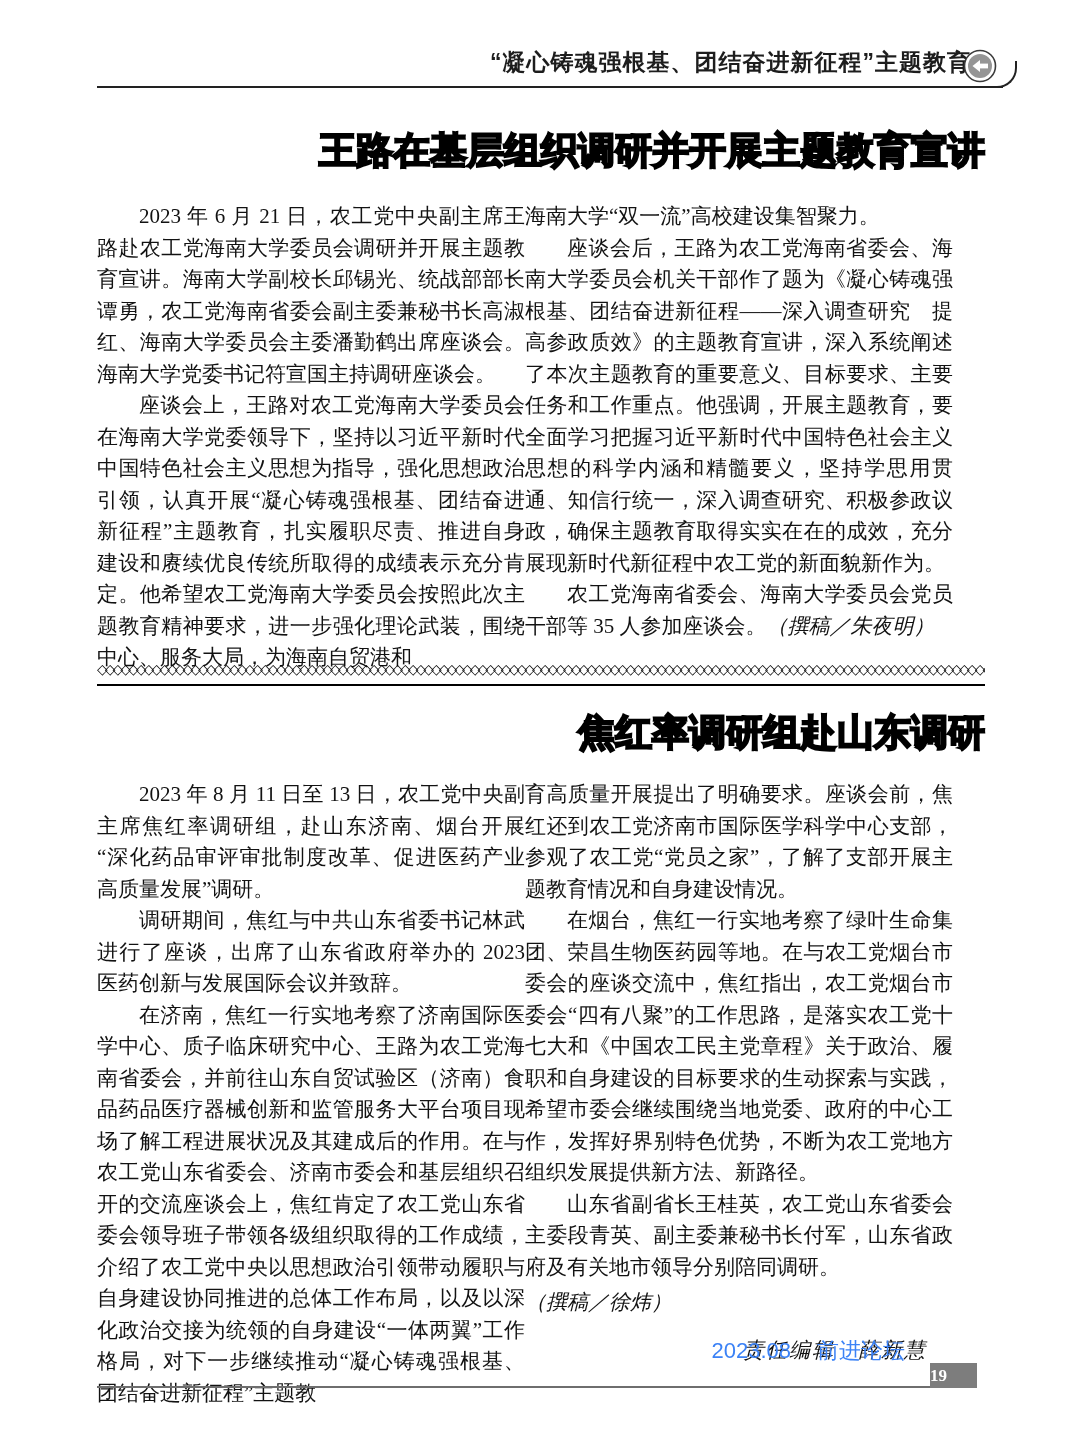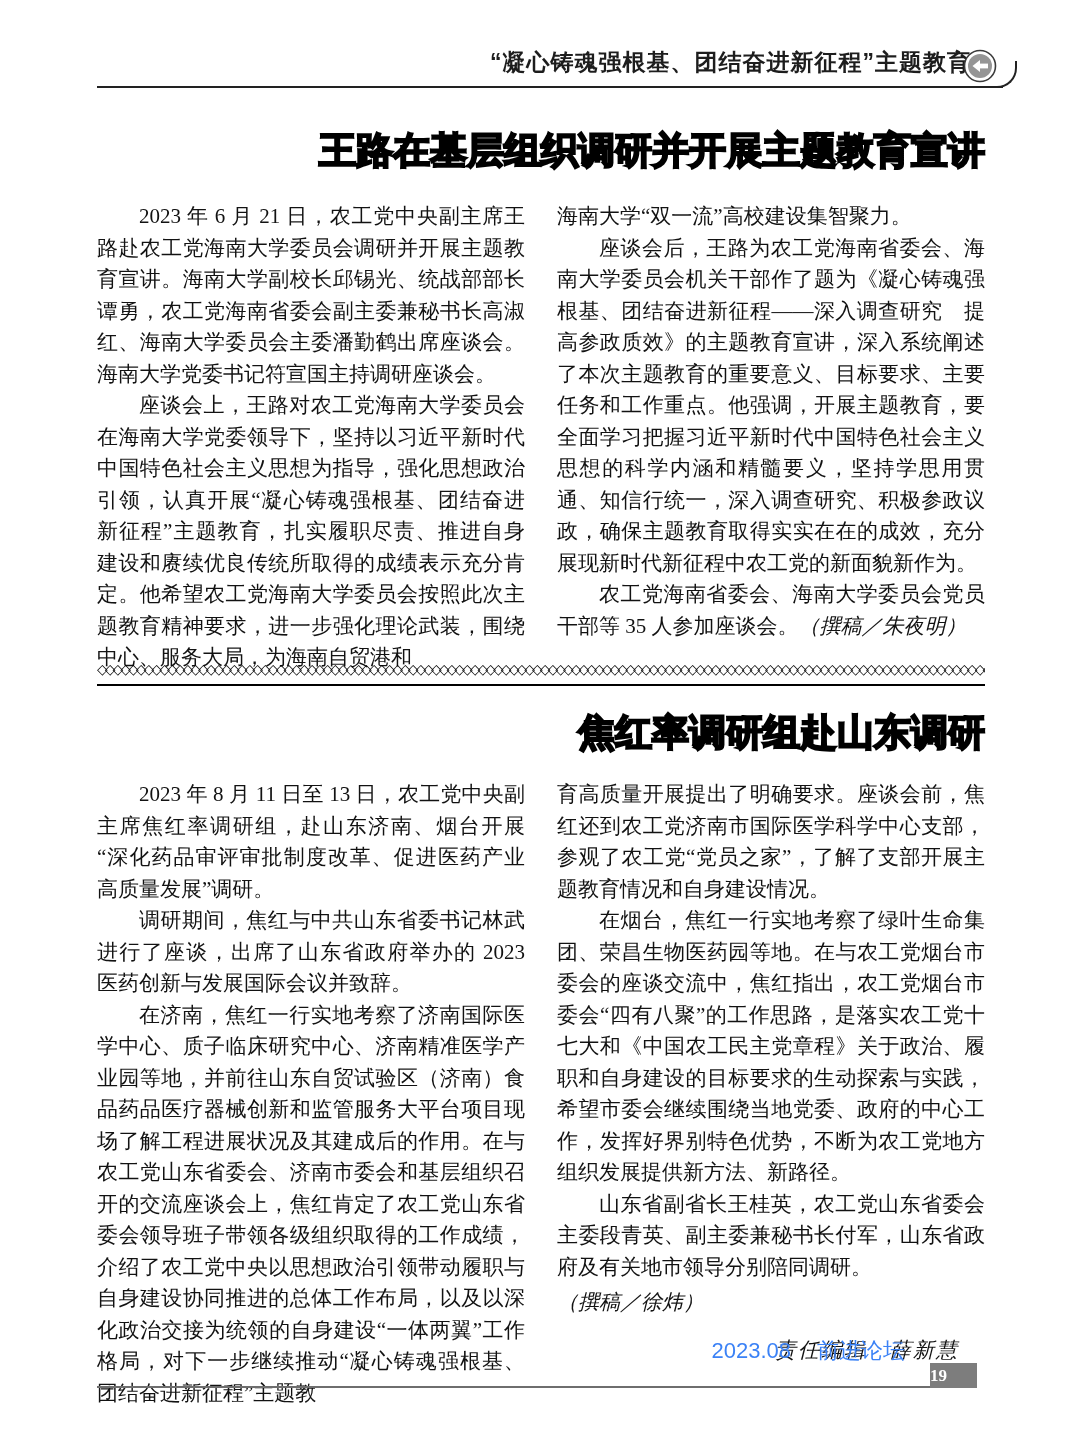--- a/index.html
+++ b/index.html
@@ -23,21 +23,21 @@
   
   .art-title{
     position:absolute;left:97px;width:888px;text-align:right;white-space:nowrap;
     font-family:"Liberation Sans","DejaVu Sans",sans-serif;
     font-size:37px;font-weight:900;color:#000;-webkit-text-stroke:2.2px #000;
     letter-spacing:0;line-height:78px;
   }
   .title-1{top:112px;}
   .title-2{top:694px;}
   
-  .cols{position:absolute;left:97px;width:888px;display:flex;gap:32px;font-family:Liberation Serif, serif;}
+  .cols{position:absolute;left:97px;width:888px;display:flex;font-family:Liberation Serif, serif;}
   .cols-a1{top:201px;}
   .cols-a2{top:779px;}
   .col{width:428px;font-size:21px;line-height:31.5px;text-align:justify;}
   .para{margin:0;}
   .ind{text-indent:2em;}
   .credit-inline{font-style:italic;}
   .credit-line{margin:4px 0 0 0;text-align:left;padding-right:4px;font-style:italic;}
   .editor-line{margin:16px;text-align:right;padding-right:10px;font-style:italic;letter-spacing:2px;}
   
   .divider{position:absolute;left:97px;top:663px;width:888px;}
@@ -95,21 +95,21 @@
     <div class="divider-pattern">◇◇◇◇◇◇◇◇◇◇◇◇◇◇◇◇◇◇◇◇◇◇◇◇◇◇◇◇◇◇◇◇◇◇◇◇◇◇◇◇◇◇◇◇◇◇◇◇◇◇◇◇◇◇◇◇◇◇◇◇◇◇◇◇◇◇◇◇◇◇◇◇◇◇◇◇◇◇◇◇◇◇◇◇◇◇◇◇◇◇◇◇◇◇◇◇◇◇◇◇◇◇◇◇◇◇◇◇◇◇◇◇◇◇◇◇◇◇◇◇◇◇◇◇◇◇◇◇◇◇◇◇◇◇◇◇◇◇◇◇◇◇◇◇◇◇◇◇◇◇</div>
     <div class="divider-rule"></div>
   </div>
 
   <div class="art-title title-2">焦红率调研组赴山东调研</div>
 
   <div class="cols cols-a2">
     <div class="col">
       <p class="para ind">2023 年 8 月 11 日至 13 日，农工党中央副主席焦红率调研组，赴山东济南、烟台开展“深化药品审评审批制度改革、促进医药产业高质量发展”调研。</p>
       <p class="para ind">调研期间，焦红与中共山东省委书记林武进行了座谈，出席了山东省政府举办的 2023 医药创新与发展国际会议并致辞。</p>
-      <p class="para ind">在济南，焦红一行实地考察了济南国际医学中心、质子临床研究中心、济南精准医学产业园等地，并前往山东自贸试验区（济南）食品药品医疗器械创新和监管服务大平台项目现场了解工程进展状况及其建成后的作用。在与农工党山东省委会、济南市委会和基层组织召开的交流座谈会上，焦红肯定了农工党山东省委会领导班子带领各级组织取得的工作成绩，介绍了农工党中央以思想政治引领带动履职与自身建设协同推进的总体工作布局，以及以深化政治交接为统领的自身建设“一体两翼”工作格局，对下一步继续推动“凝心铸魂强根基、团结奋进新征程”主题教</p>
+      <p class="para ind">在济南，焦红一行实地考察了济南国际医学中心、质子临床研究中心、王路为农工党海南省委会，并前往山东自贸试验区（济南）食品药品医疗器械创新和监管服务大平台项目现场了解工程进展状况及其建成后的作用。在与农工党山东省委会、济南市委会和基层组织召开的交流座谈会上，焦红肯定了农工党山东省委会领导班子带领各级组织取得的工作成绩，介绍了农工党中央以思想政治引领带动履职与自身建设协同推进的总体工作布局，以及以深化政治交接为统领的自身建设“一体两翼”工作格局，对下一步继续推动“凝心铸魂强根基、团结奋进新征程”主题教</p>
     </div>
     <div class="col">
       <p class="para">育高质量开展提出了明确要求。座谈会前，焦红还到农工党济南市国际医学科学中心支部，参观了农工党“党员之家”，了解了支部开展主题教育情况和自身建设情况。</p>
       <p class="para ind">在烟台，焦红一行实地考察了绿叶生命集团、荣昌生物医药园等地。在与农工党烟台市委会的座谈交流中，焦红指出，农工党烟台市委会“四有八聚”的工作思路，是落实农工党十七大和《中国农工民主党章程》关于政治、履职和自身建设的目标要求的生动探索与实践，希望市委会继续围绕当地党委、政府的中心工作，发挥好界别特色优势，不断为农工党地方组织发展提供新方法、新路径。</p>
       <p class="para ind">山东省副省长王桂英，农工党山东省委会主委段青英、副主委兼秘书长付军，山东省政府及有关地市领导分别陪同调研。</p>
       <p class="para credit-line">（撰稿／徐炜）</p>
       <p class="para editor-line">责任编辑　薛新慧</p>
     </div>
   </div>
 

